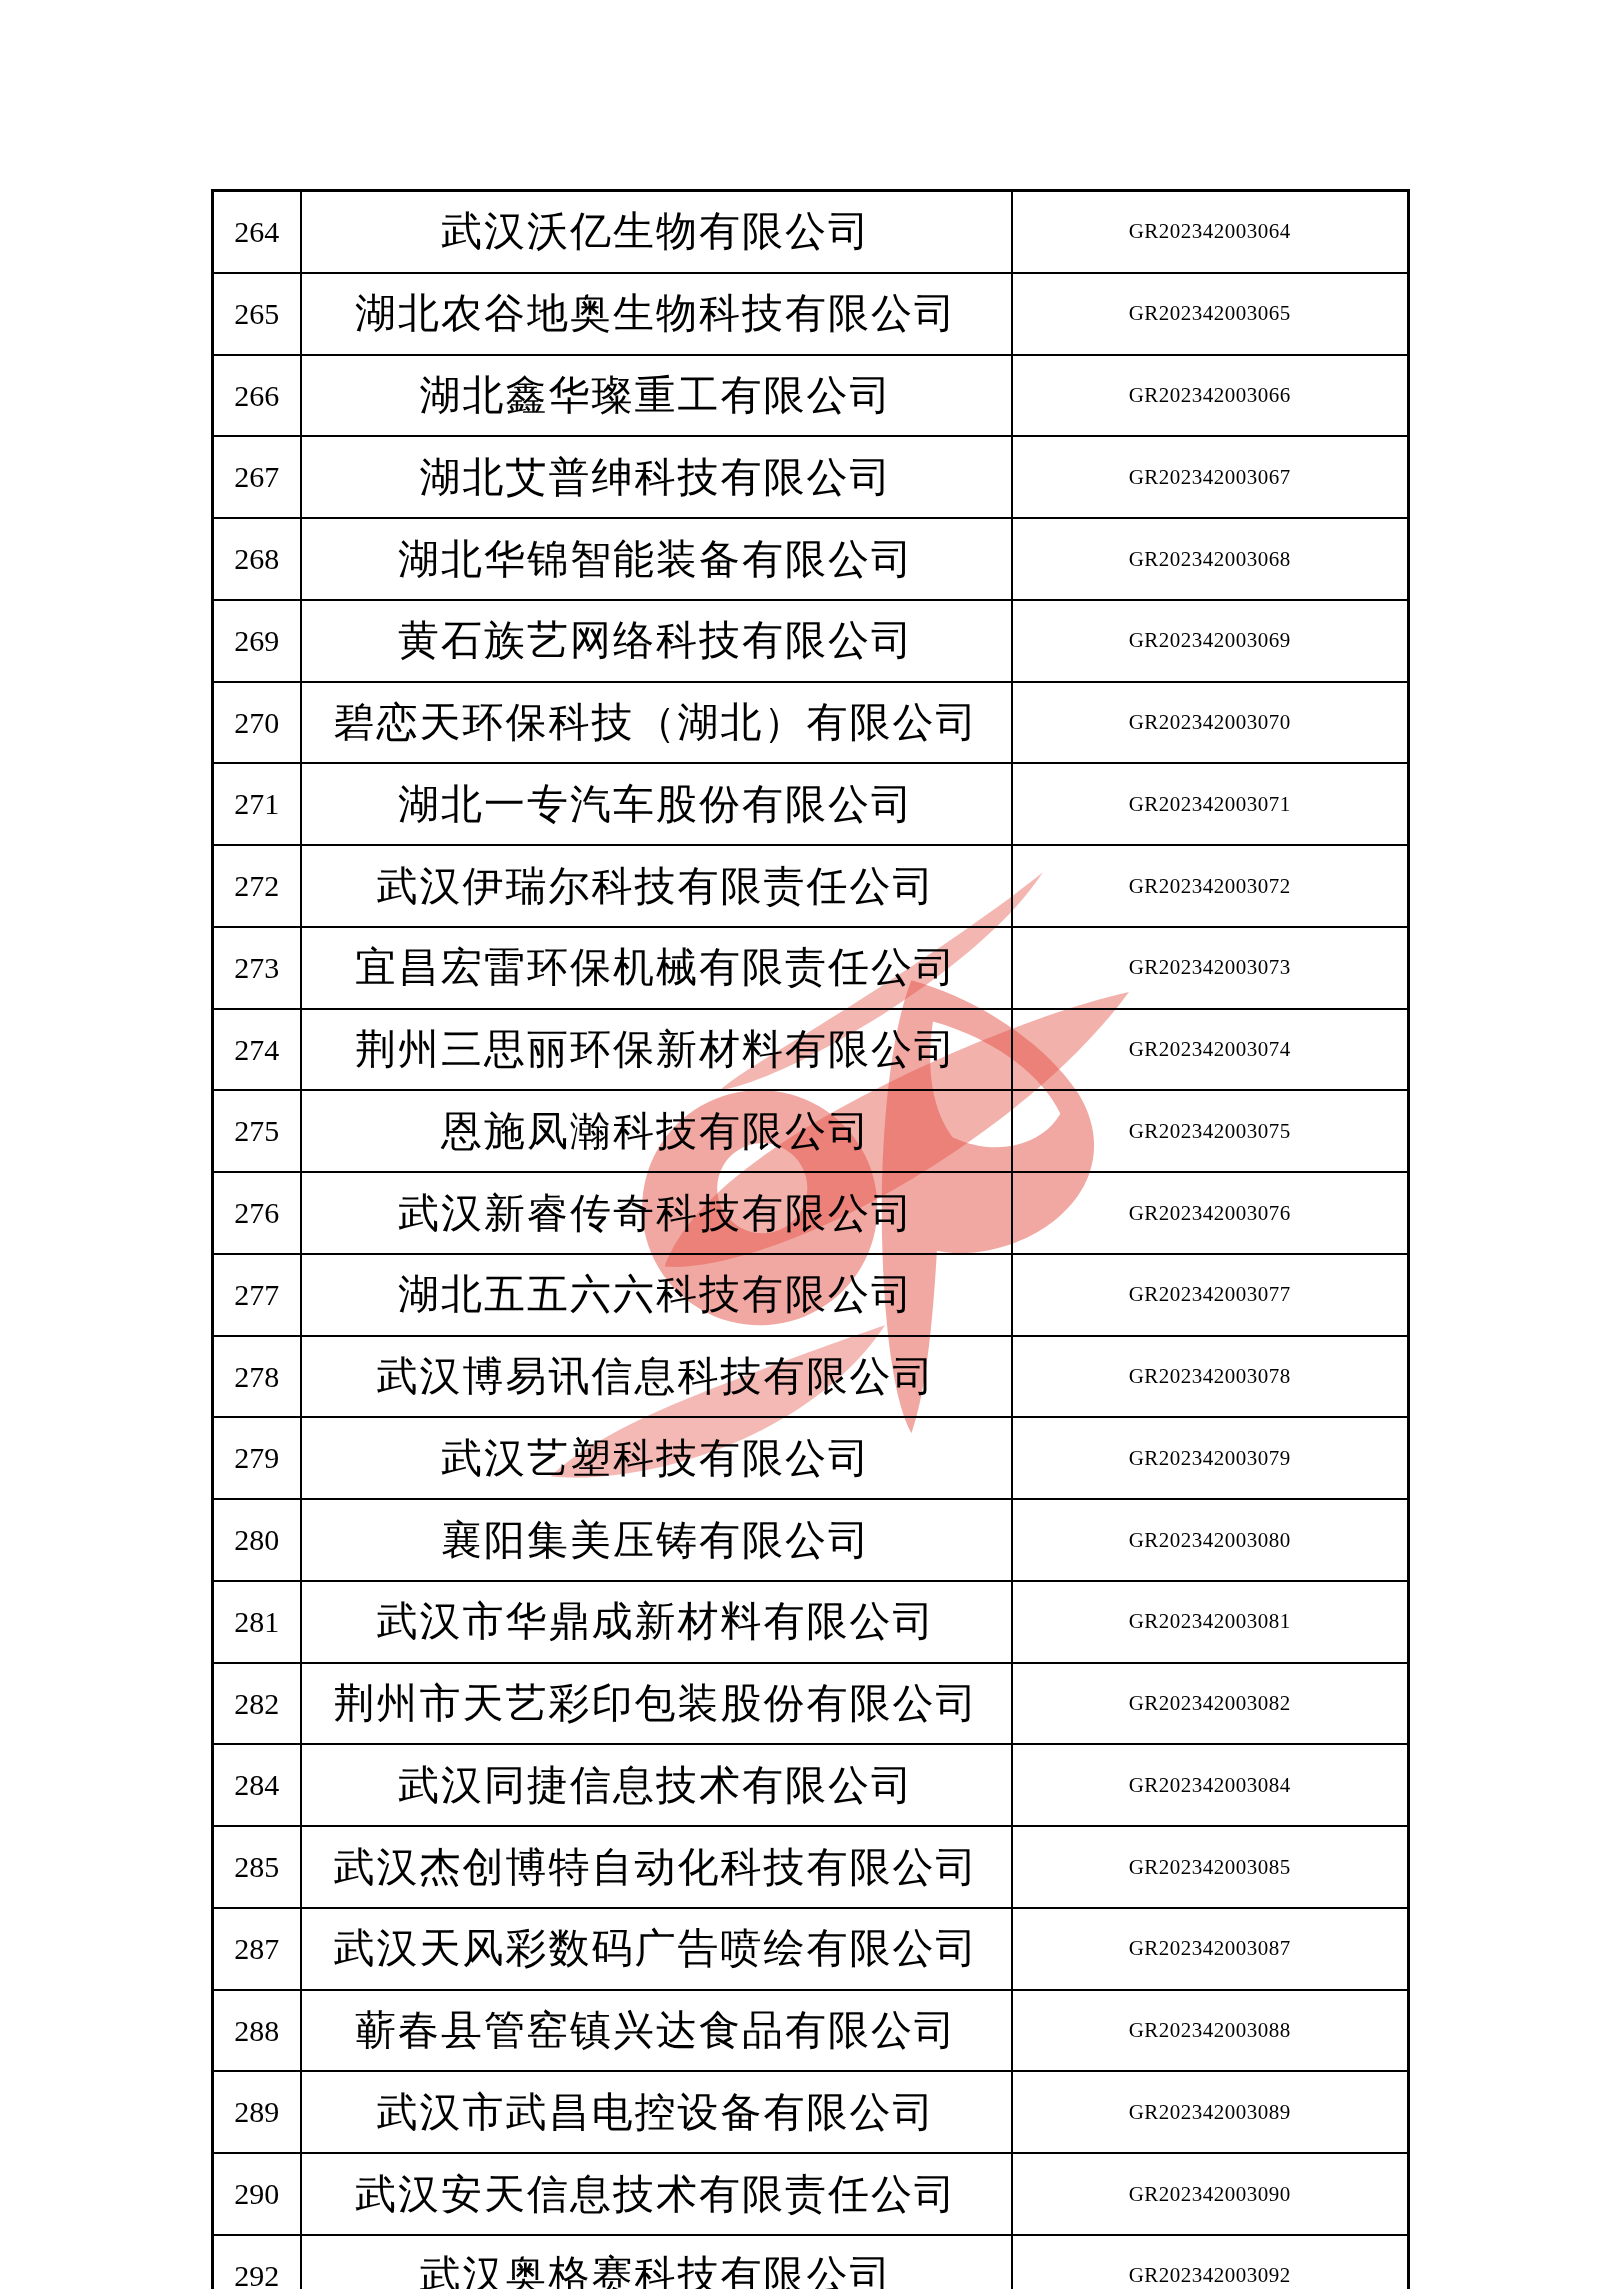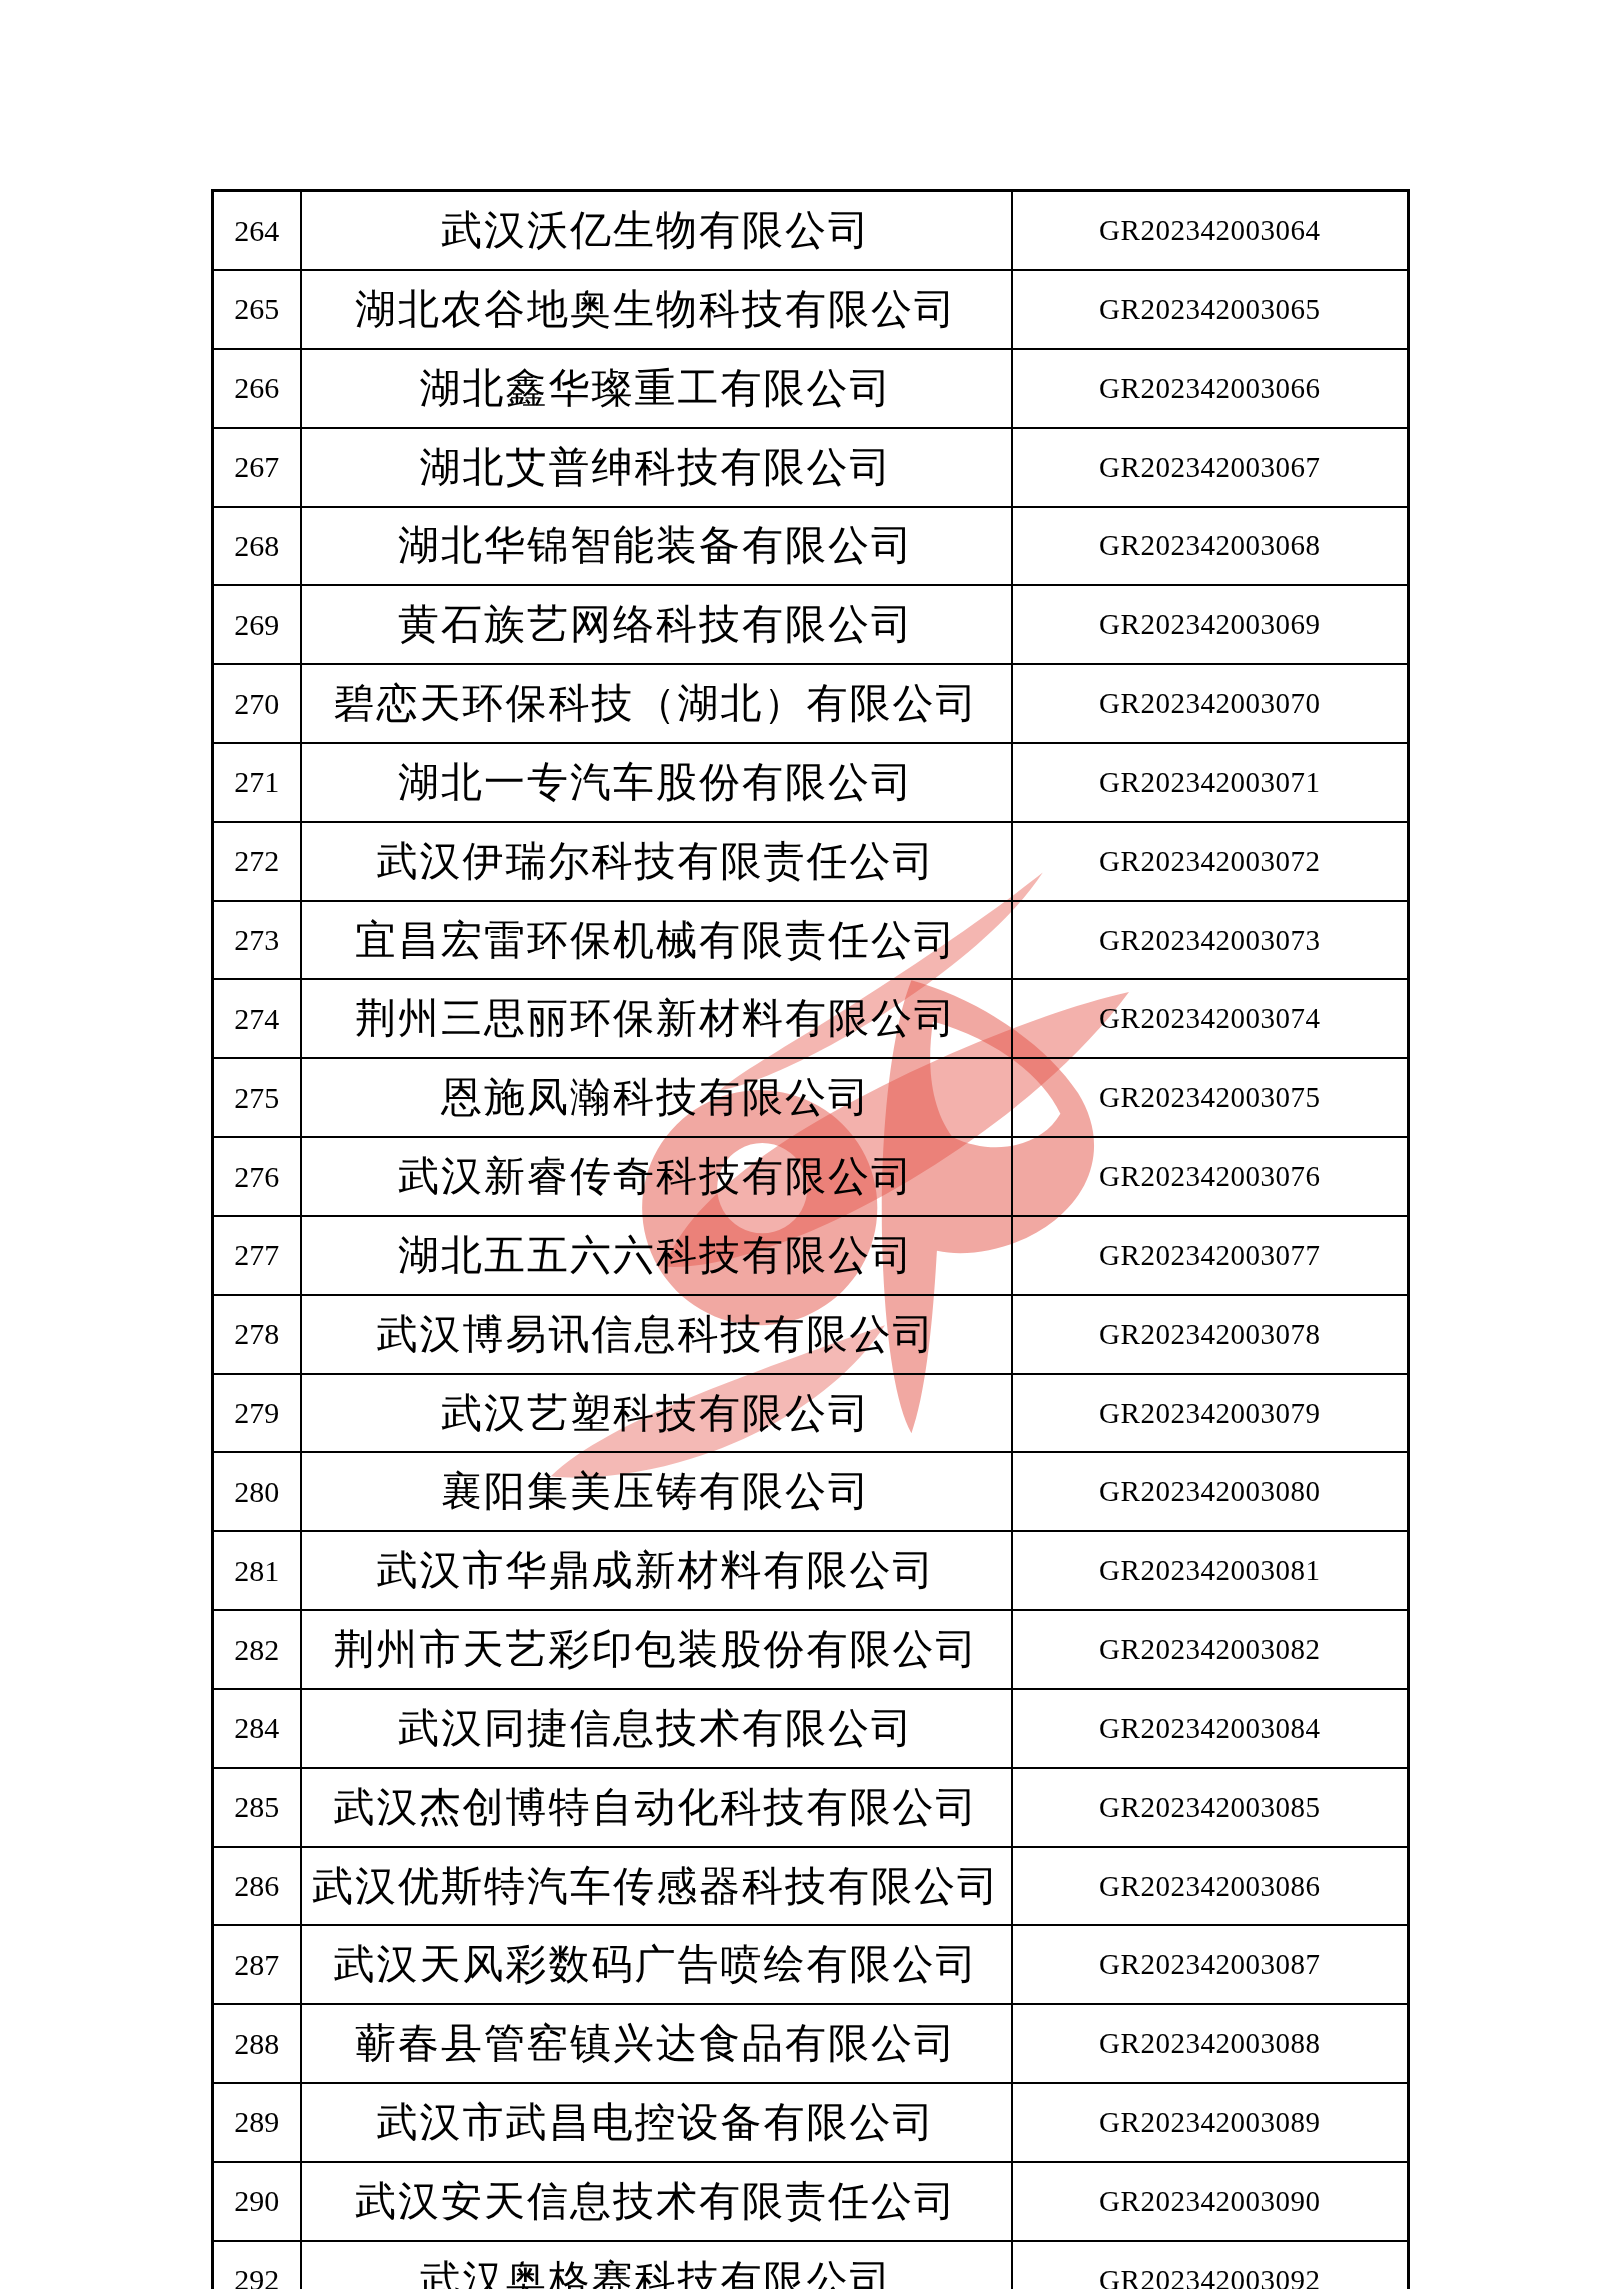--- a/index.html
+++ b/index.html
@@ -24,21 +24,21 @@
     border:3.9px solid #000;
   }
   table.registry td{
     border:2.9px solid #000;
     padding:0;
     text-align:center;vertical-align:middle;
     overflow:hidden;white-space:nowrap;
   }
   td.cell-no{font-size:30px;}
   td.cell-name{font-size:41px;letter-spacing:2px;}
-  td.cell-code{font-size:29px;letter-spacing:0.5px;margin-left:48px;}
+  td.cell-code{font-size:21px;letter-spacing:0.5px;margin-left:48px;}
 </style>
 </head>
 <body>
 
 <svg class="watermark" viewBox="0 0 1653 2336" xmlns="http://www.w3.org/2000/svg" aria-hidden="true">
   <g fill="#e45146">
 
     <path opacity="0.42" d="M1064 890
       C 995 945, 880 1020, 800 1068
       C 770 1087, 745 1102, 735 1112
@@ -182,25 +182,20 @@
         <td class="cell-no">284</td>
         <td class="cell-name">武汉同捷信息技术有限公司</td>
         <td class="cell-code">GR202342003084</td>
       </tr>
       <tr>
         <td class="cell-no">285</td>
         <td class="cell-name">武汉杰创博特自动化科技有限公司</td>
         <td class="cell-code">GR202342003085</td>
       </tr>
       <tr>
-        <td class="cell-no">286</td>
-        <td class="cell-name">武汉优斯特汽车传感器科技有限公司</td>
-        <td class="cell-code">GR202342003086</td>
-      </tr>
-      <tr>
         <td class="cell-no">287</td>
         <td class="cell-name">武汉天风彩数码广告喷绘有限公司</td>
         <td class="cell-code">GR202342003087</td>
       </tr>
       <tr>
         <td class="cell-no">288</td>
         <td class="cell-name">蕲春县管窑镇兴达食品有限公司</td>
         <td class="cell-code">GR202342003088</td>
       </tr>
       <tr>

